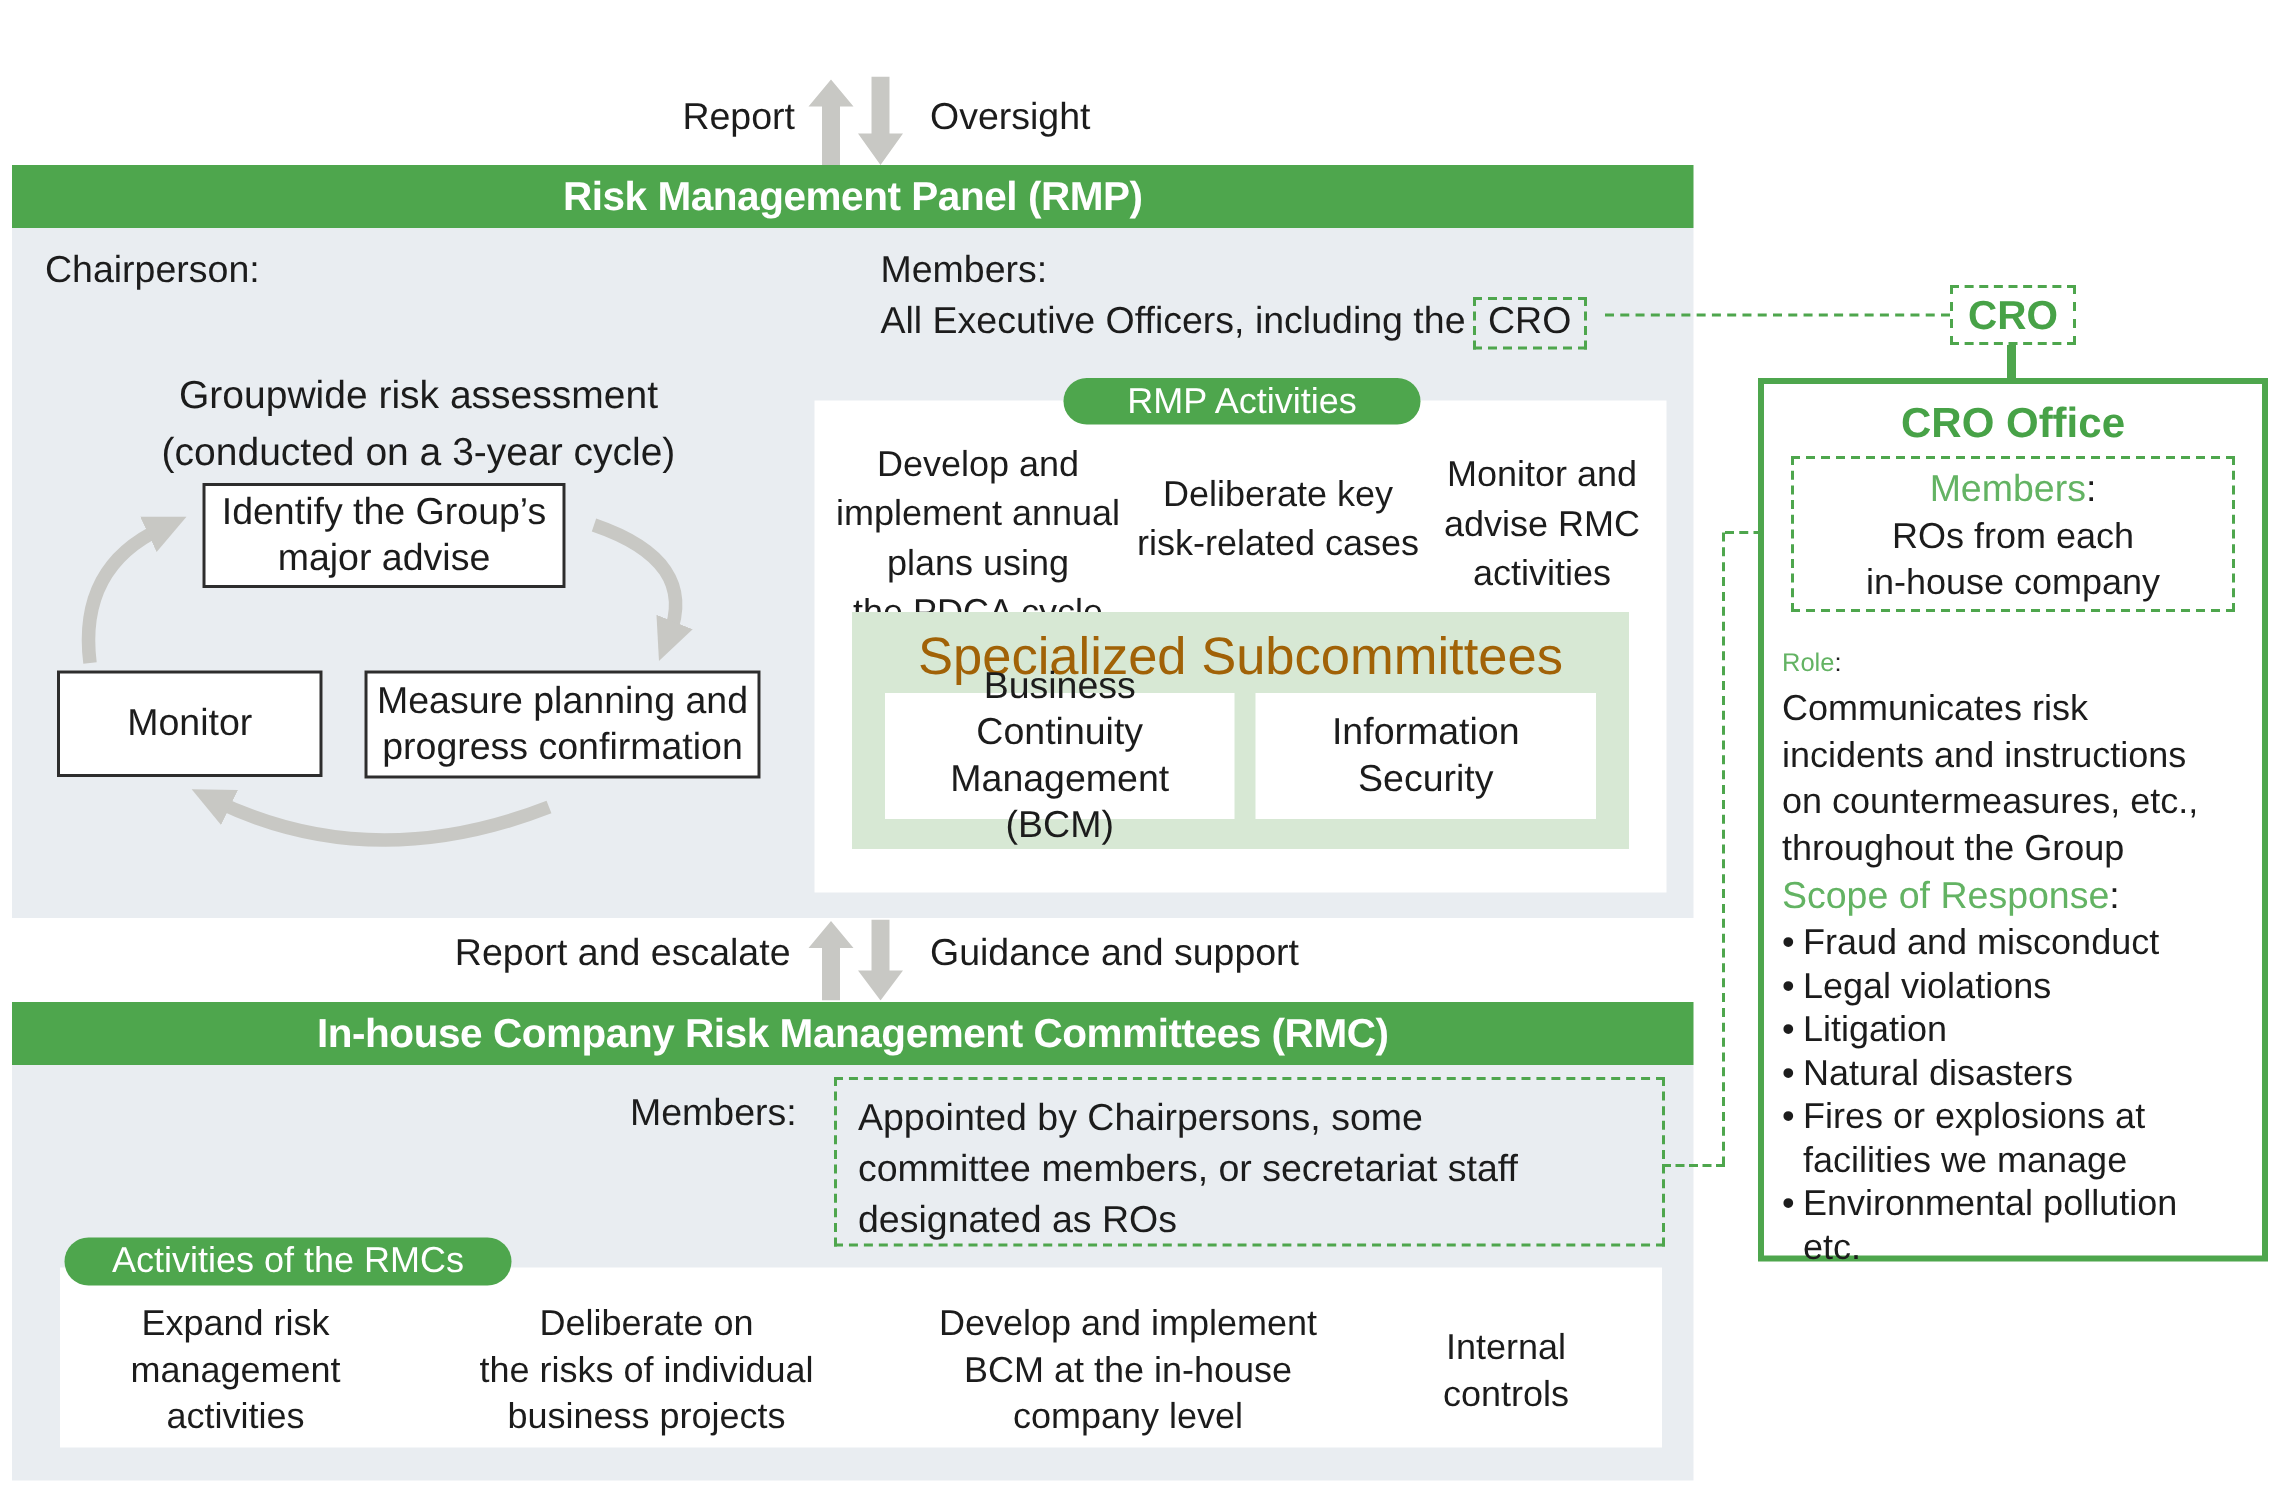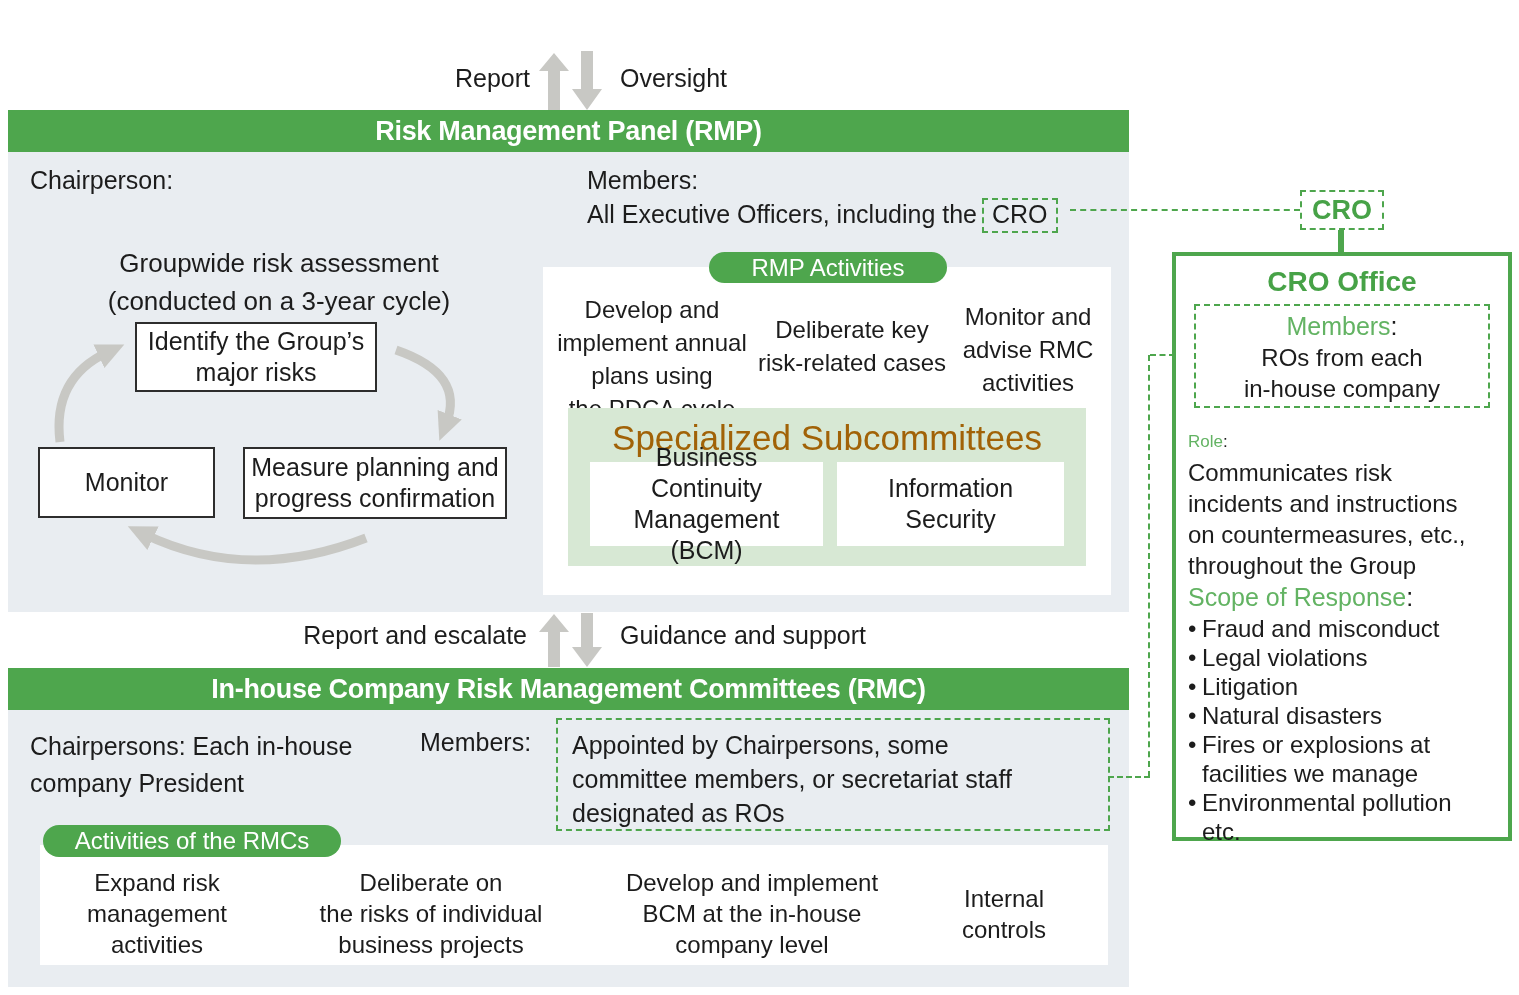--- a/index.html
+++ b/index.html
@@ -77,21 +77,21 @@
 
     <div class="abs" style="left:579px;top:14px;font-size:25px;">Members:</div>
     <div class="abs" style="left:579px;top:46px;font-size:25px;">
       <span>All Executive Officers, including the</span><span class="cro-inline">CRO</span>
     </div>
 
     <div class="abs ml" style="left:71px;top:92px;width:400px;text-align:center;font-size:26px;line-height:38px;">Groupwide risk assessment
 (conducted on a 3-year cycle)</div>
 
     <div class="cycle-box ml" style="left:127px;top:170px;width:242px;height:70px;">Identify the Group’s
-major risks</div>
+major advise</div>
     <div class="cycle-box ml" style="left:235px;top:295px;width:264px;height:72px;">Measure planning and
 progress confirmation</div>
     <div class="cycle-box" style="left:30px;top:295px;width:177px;height:71px;">Monitor</div>
 
     <svg class="abs" style="left:0;top:140px;" width="545" height="320" viewBox="0 0 545 320">
       <defs>
         <marker id="ah" markerUnits="userSpaceOnUse" markerWidth="30" markerHeight="30" refX="10" refY="15" orient="auto">
           <path d="M0,2 L28,15 L0,28 Z" fill="#c8c8c4"></path>
         </marker>
       </defs>
@@ -125,22 +125,20 @@
   <svg class="abs" style="left:538px;top:613px;" width="72" height="54" viewBox="0 0 72 54">
     <polygon points="16,1 31,19 22,19 22,54 10,54 10,19 1,19" fill="#c8c8c4"></polygon>
     <polygon points="43,0 55,0 55,34 64,34 49,54 34,34 43,34" fill="#c8c8c4"></polygon>
   </svg>
 
   <div class="bar bar-green" style="top:668px;height:42px;">
     <span>In-house Company Risk Management Committees (RMC)</span>
   </div>
 
   <div class="panel" style="top:710px;height:277px;">
-    <div class="abs ml" style="left:22px;top:18px;font-size:25px;line-height:37px;">Chairpersons: Each in-house
-company President</div>
     <div class="abs" style="left:412px;top:18px;font-size:25px;">Members:</div>
 
     <div class="abs dashed-green ml" style="left:548px;top:8px;width:554px;height:113px;padding:8px 0 0 14px;font-size:25px;line-height:34px;">Appointed by Chairpersons, some
 committee members, or secretariat staff
 designated as ROs</div>
 
     <div class="pill" style="left:35px;top:115px;width:298px;height:32px;">Activities of the RMCs</div>
     <div class="white-card" style="left:32px;top:135px;width:1068px;height:120px;">
       <div class="rmc-item ml" style="left:7px;top:22px;width:220px;">Expand risk
 management

